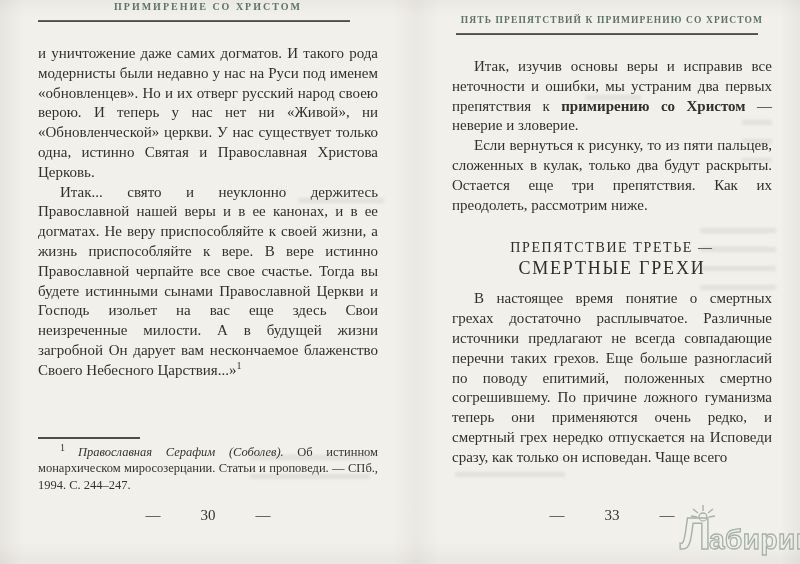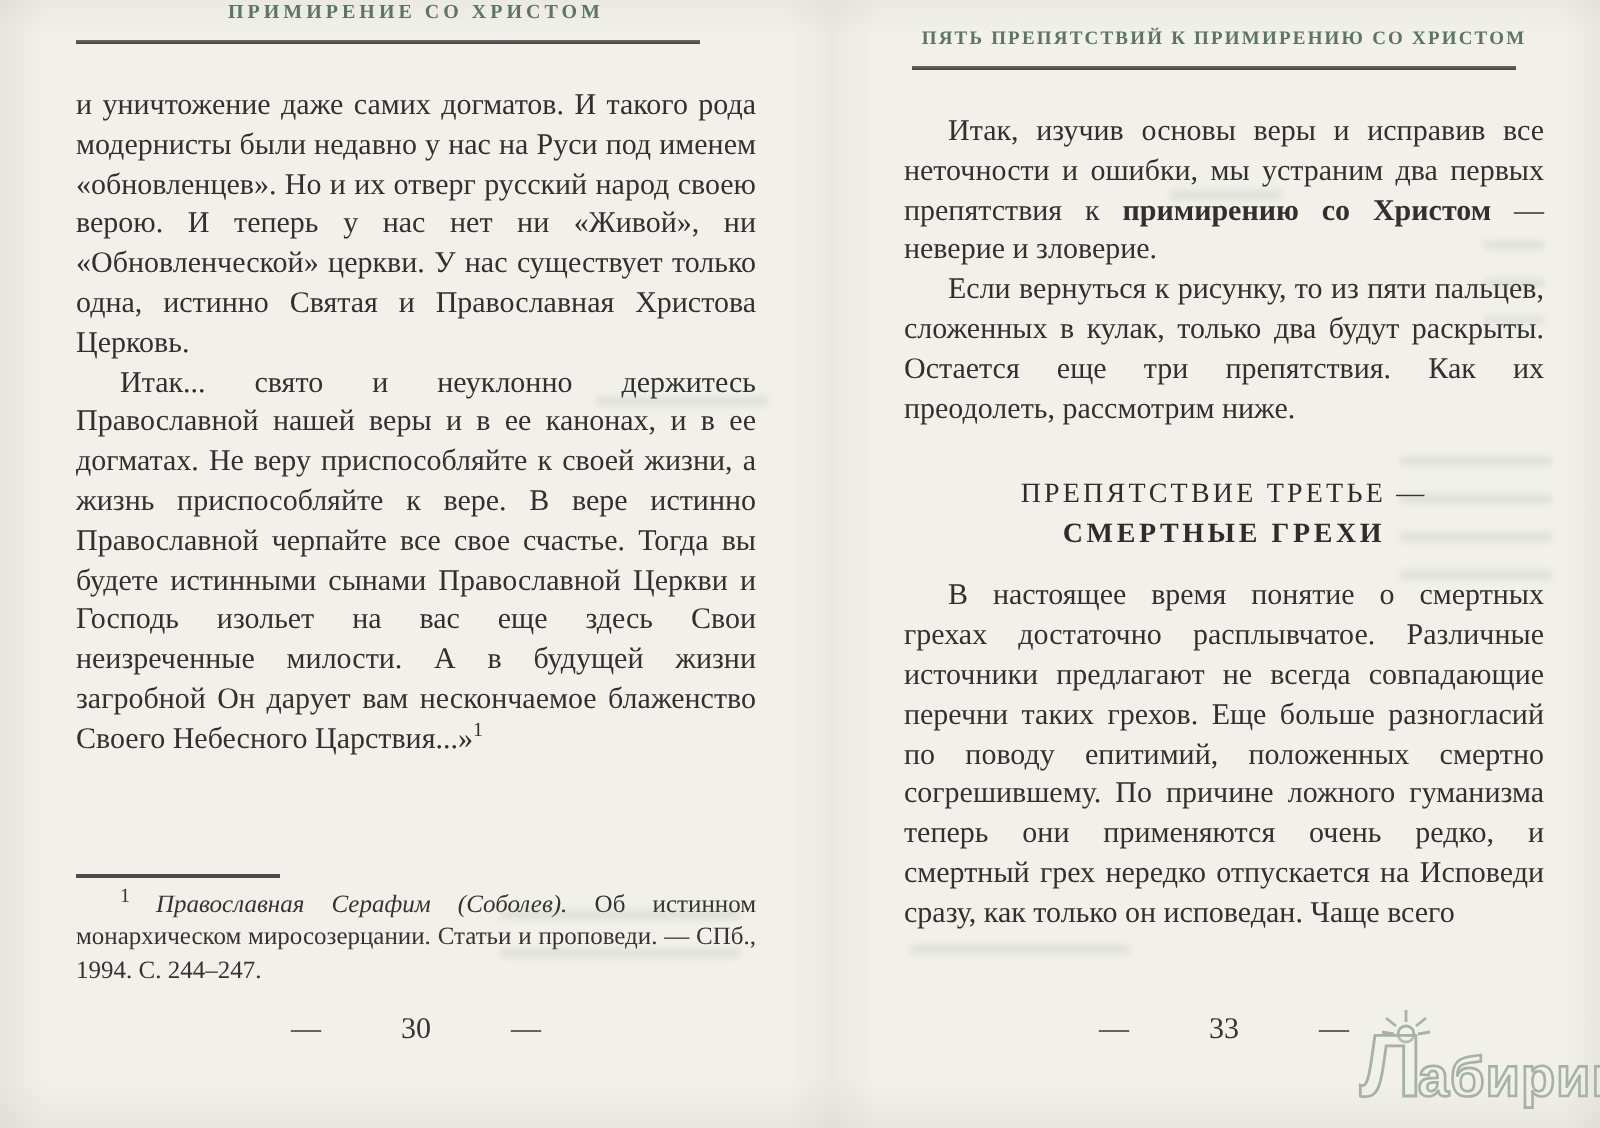--- a/index.html
+++ b/index.html
@@ -63,23 +63,23 @@
     line-height:20px;
   }
   .section-heading .h-line1{
     display:block;
     font-size:14px;
     letter-spacing:1.6px;
     font-weight:400;
   }
   .section-heading .h-line2{
     display:block;
-    font-size:14px;
+    font-size:18px;
     letter-spacing:1.8px;
-    font-weight:700;
+    font-weight:400;
   }
 
   .footnote-rule{
     position:absolute;
     left:0;top:437px;
     width:102px;height:1.5px;
     background:#4d4c48;
   }
   .footnote{
     position:absolute;

